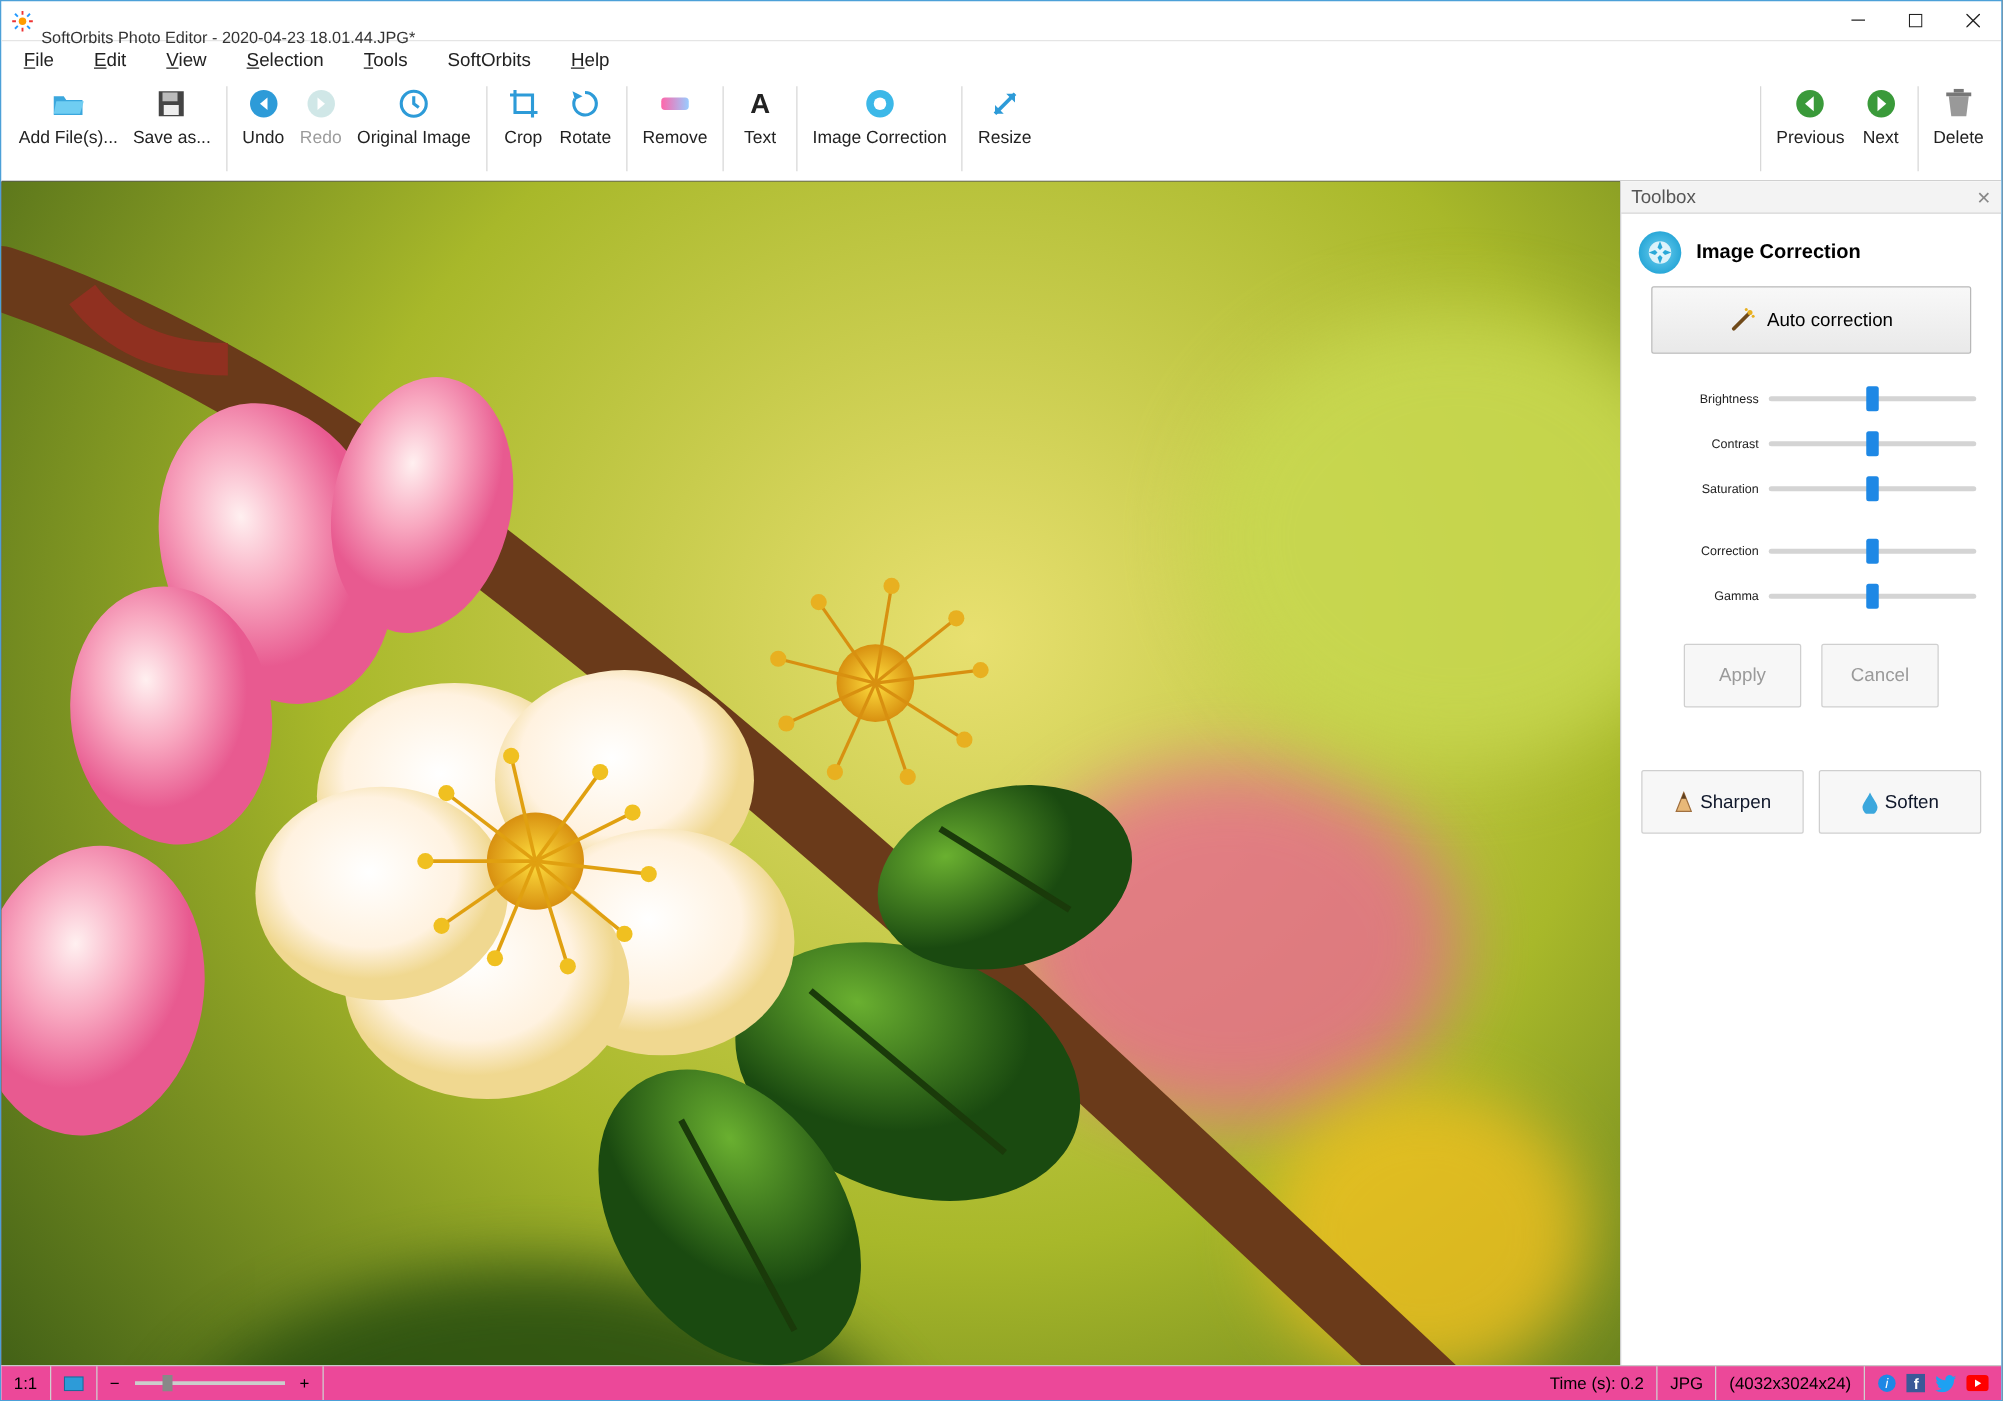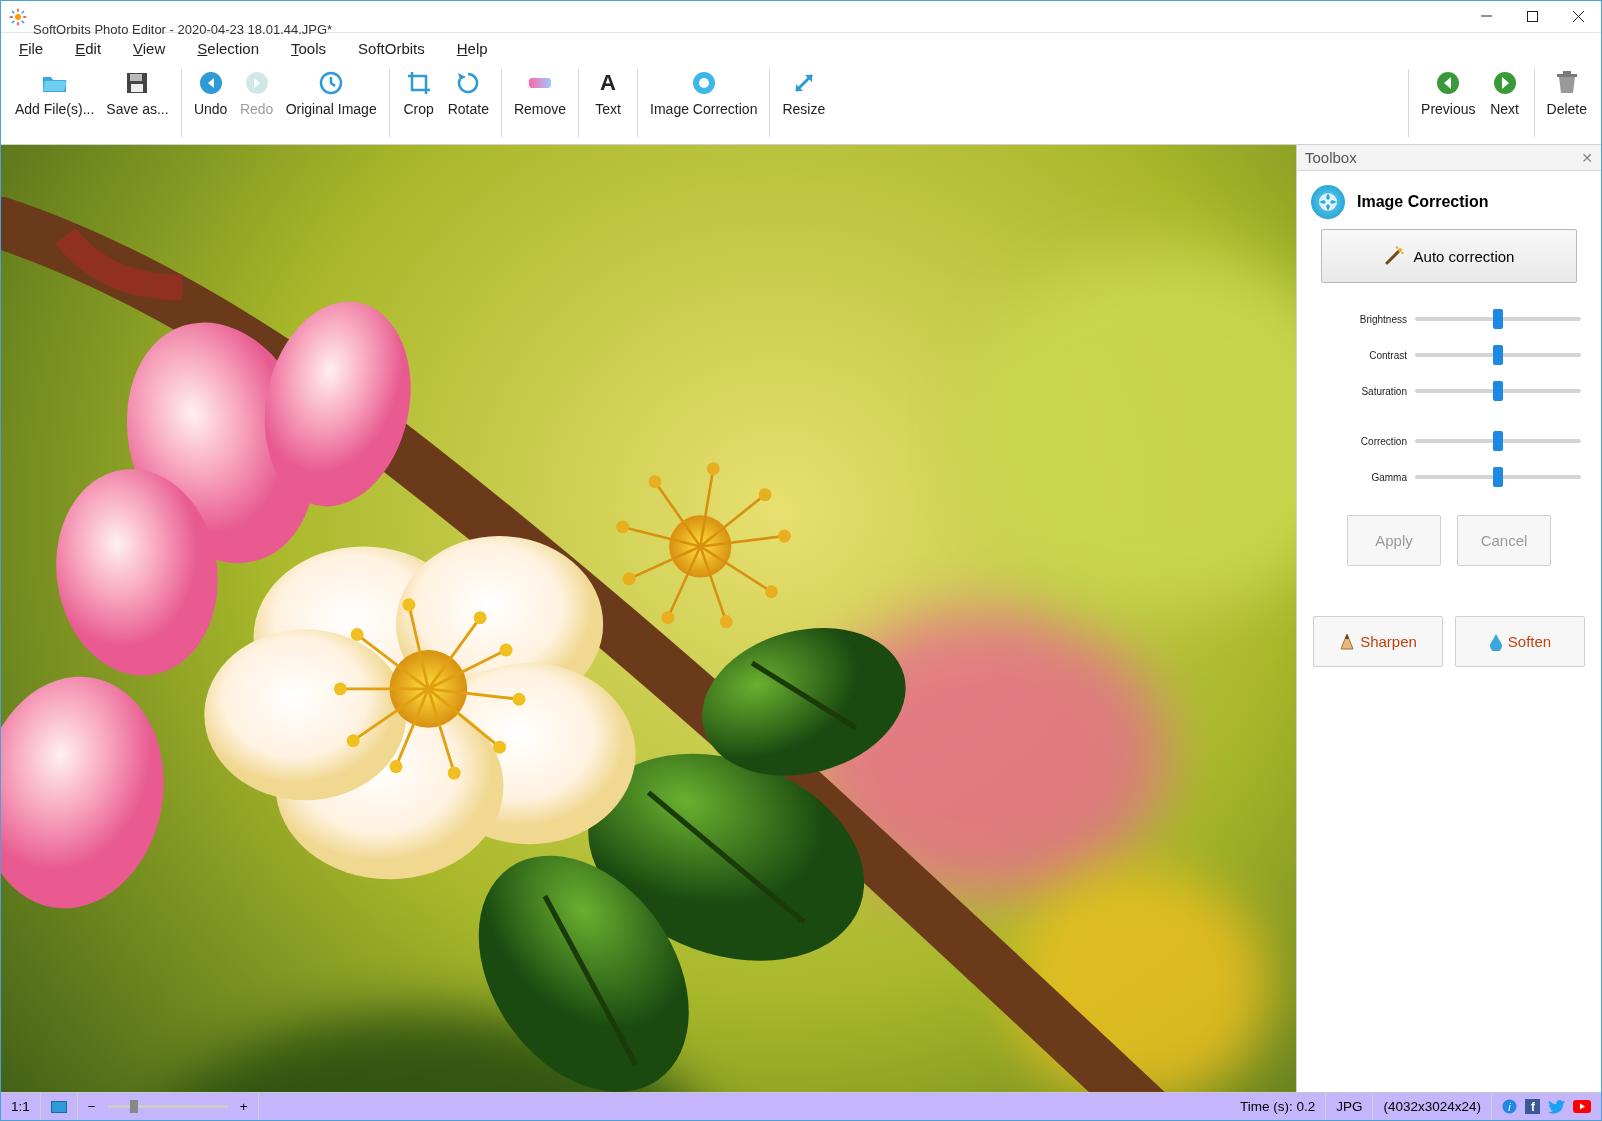--- a/index.html
+++ b/index.html
@@ -30,22 +30,22 @@
 .auto-btn { margin:0 24px 14px 24px; height:54px; border:1px solid #b8b8b8; background:linear-gradient(#f8f8f8,#e9e9e9); display:flex; align-items:center; justify-content:center; gap:10px; font-size:15px; border-radius:2px; }
 .sliders { padding:4px 20px 10px 20px; }
 .slider-row { display:flex; align-items:center; height:36px; }
 .slider-row.gap-above { margin-top:14px; }
 .slider-label { width:98px; text-align:right; font-size:10px; color:#222; padding-right:8px; }
 .slider-track { flex:1; height:4px; background:#d4d4d4; position:relative; border-radius:2px; }
 .slider-thumb { position:absolute; top:-8px; width:10px; height:20px; background:#1e88e5; border-radius:2px; }
 .btn-row { display:flex; justify-content:center; gap:16px; padding:10px 20px 20px 20px; }
 .btn-row button, .fx-row button { height:51px; border:1px solid #cfcfcf; background:#f7f7f7; font-size:15px; color:#9a9a9a; border-radius:2px; width:94px; }
 .fx-row { display:flex; gap:12px; padding:30px 16px; }
-.fx-row button { flex:1; color:#c2410c; display:flex; align-items:center; justify-content:center; gap:5px; }
-.statusbar { height:28px; border-top:1px solid #c8c8c8; display:flex; align-items:center; font-size:13.5px; background:#c4b5fd; }
+.fx-row button { flex:1; color:#0f172a; display:flex; align-items:center; justify-content:center; gap:5px; }
+.statusbar { height:28px; border-top:1px solid #c8c8c8; display:flex; align-items:center; font-size:13.5px; background:#ec4899; }
 .sb-cell { height:100%; border-right:1px solid #d0d0d0; display:flex; align-items:center; padding:0 10px; }
 .sb-spacer { flex:1; border-right:1px solid #d0d0d0; }
 .sb-icons { display:flex; gap:8px; padding:0 10px; align-items:center; }
 .zoom-track { width:120px; height:3px; background:#ccc; position:relative; margin:0 8px; }
 .zoom-thumb { position:absolute; top:-5px; left:22px; width:8px; height:13px; background:#888; }
 </style>
 </head>
 <body>
 
 <div class="titlebar">

